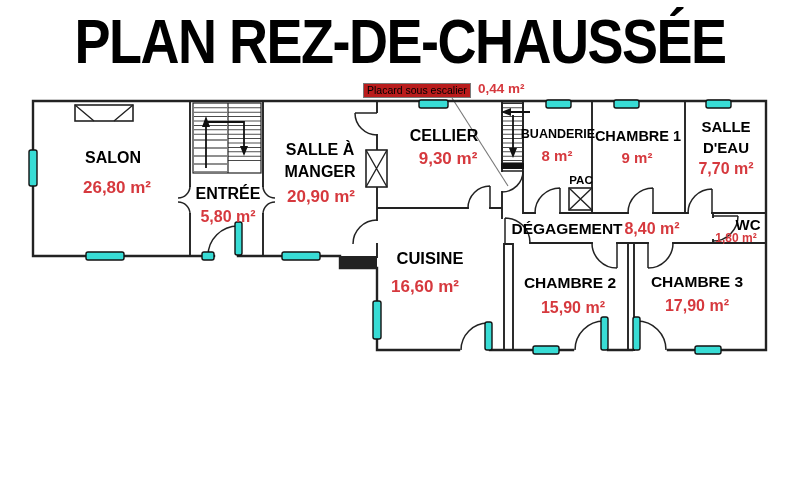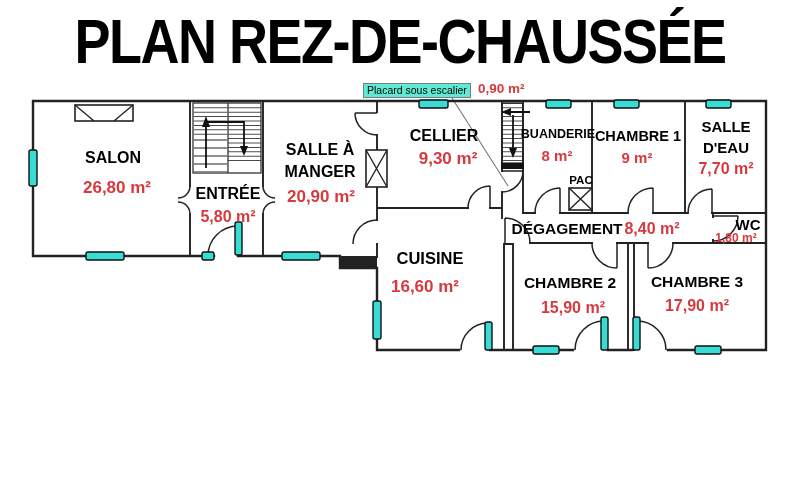--- a/index.html
+++ b/index.html
@@ -3,21 +3,21 @@
 <meta charset="utf-8">
 <style>
   html,body{margin:0;padding:0;background:#fff;}
   body{width:800px;height:484px;position:relative;overflow:hidden;
        font-family:"Liberation Sans",sans-serif;}
   #title{position:absolute;top:4px;left:0;width:800px;text-align:center;
          font-size:54px;font-weight:bold;letter-spacing:-1.5px;color:#000;
          transform:scaleY(1.18);transform-origin:top;white-space:nowrap;}
   #plan{position:absolute;top:0;left:0;}
   #annot-box{position:absolute;left:363px;top:83px;border:1px solid #7a7a7a;
-             background:#5eead4;font-size:10.5px;line-height:13px;color:#000;
+             background:#b91c1c;font-size:10.5px;line-height:13px;color:#000;
              padding:0 3px;white-space:nowrap;}
   #annot-area{position:absolute;left:478px;top:81px;font-size:13.5px;
               font-weight:bold;white-space:nowrap;}
   .room-name{font-family:"Liberation Sans",sans-serif;font-weight:bold;
              fill:#000;text-anchor:middle;}
   .room-area{font-family:"Liberation Sans",sans-serif;font-weight:bold;
              text-anchor:middle;}
   .wall{stroke:#222;stroke-width:2.4;fill:none;stroke-linecap:square;}
   .wall-thin{stroke:#222;stroke-width:1.9;fill:none;stroke-linecap:square;}
   .door{stroke:#222;stroke-width:1.5;fill:none;}
@@ -160,13 +160,13 @@
       <text x="425" y="292" font-size="17" class="room-area" fill="#d6393e">16,60 m²</text>
       <text x="570" y="288" font-size="15.5" class="room-name">CHAMBRE 2</text>
       <text x="573" y="313" font-size="16" class="room-area" fill="#d6393e">15,90 m²</text>
       <text x="697" y="287" font-size="15.5" class="room-name">CHAMBRE 3</text>
       <text x="697" y="311" font-size="16" class="room-area" fill="#d6393e">17,90 m²</text>
     </g>
 </svg>
 
 <div id="title">PLAN REZ-DE-CHAUSSÉE</div>
 <div id="annot-box">Placard sous escalier</div>
-<div id="annot-area" style="color: rgb(214, 57, 62);">0,90 m²</div>
+<div id="annot-area" style="color: rgb(214, 57, 62);">0,44 m²</div>
 
 </body></html>

